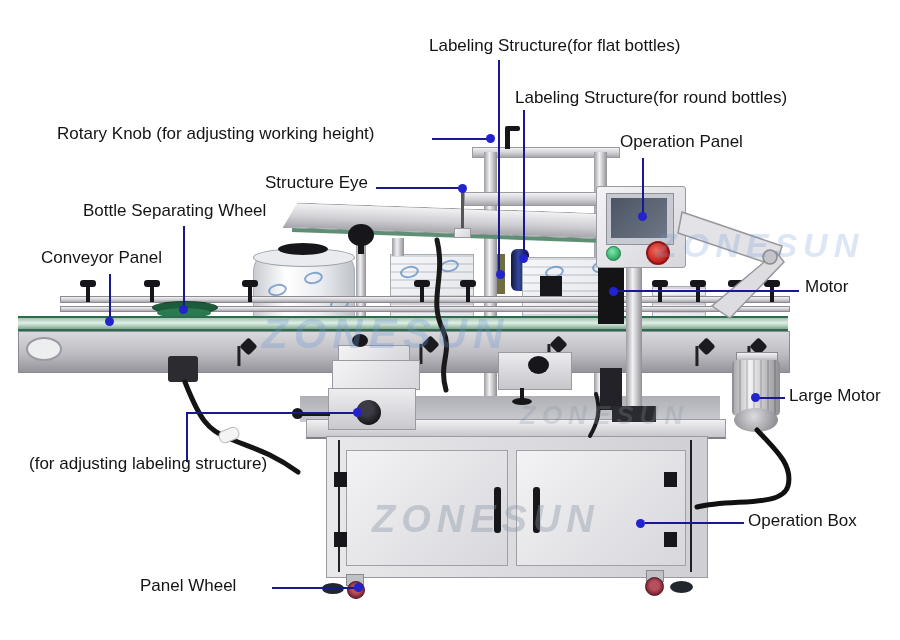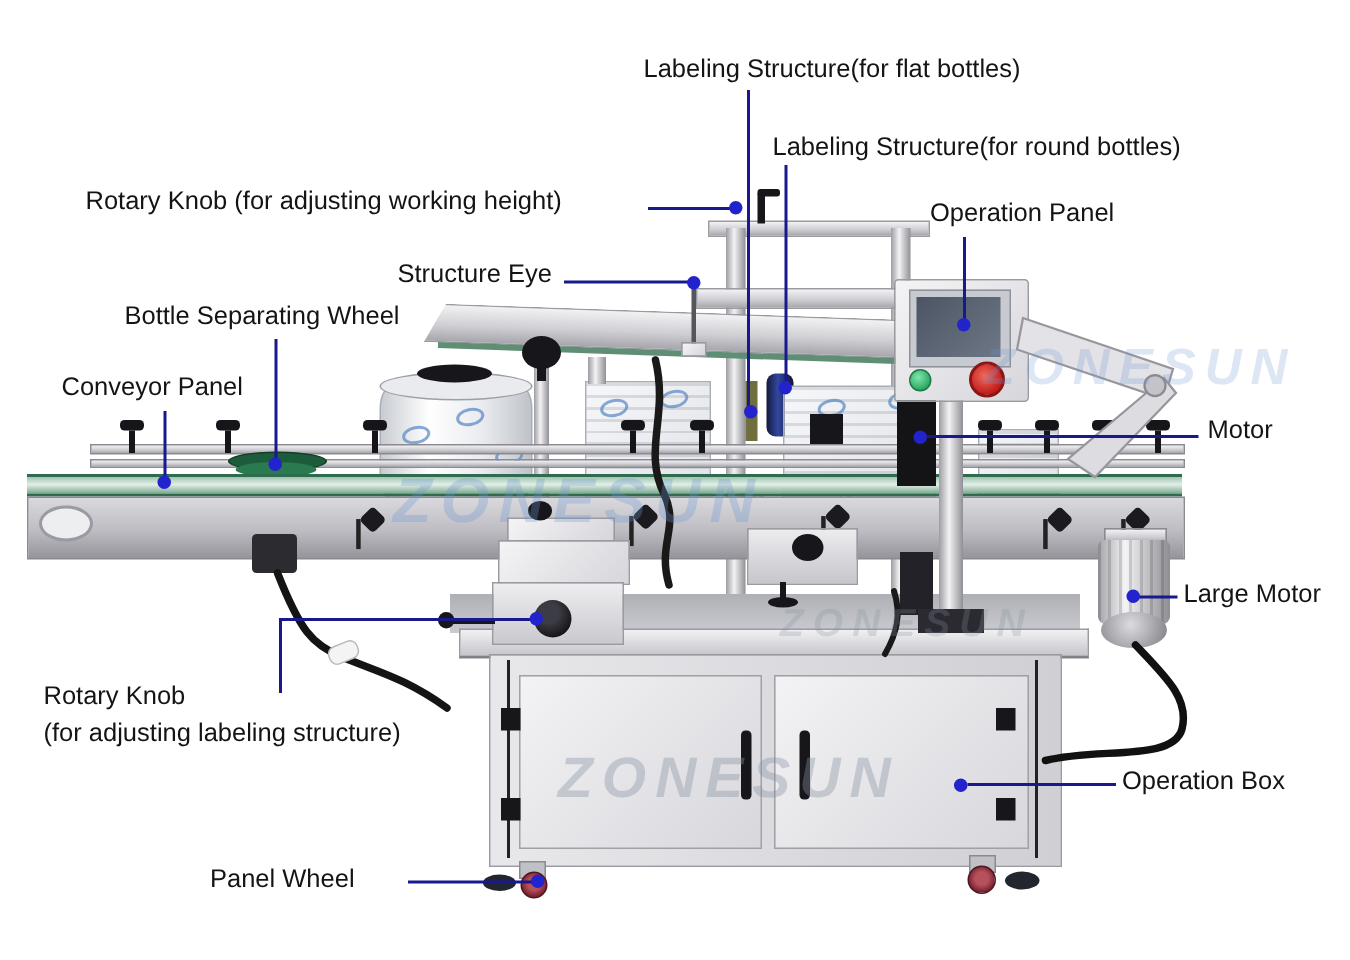--- a/index.html
+++ b/index.html
@@ -204,19 +204,18 @@
   <div class="lbl" style="left:429px;top:36px;">Labeling Structure(for flat bottles)</div>
   <div class="lbl" style="left:515px;top:88px;">Labeling Structure(for round bottles)</div>
   <div class="lbl" style="left:57px;top:124px;">Rotary Knob (for adjusting working height)</div>
   <div class="lbl" style="left:620px;top:132px;">Operation Panel</div>
   <div class="lbl" style="left:265px;top:173px;">Structure Eye</div>
   <div class="lbl" style="left:60px;top:201px;margin-left:23px;">Bottle Separating Wheel</div>
   <div class="lbl" style="left:41px;top:248px;">Conveyor Panel</div>
   <div class="lbl" style="left:805px;top:277px;">Motor</div>
   <div class="lbl" style="left:789px;top:386px;">Large Motor</div>
   <div class="lbl" style="left:29px;top:451px;line-height:25px;">
-    <span style="display:block;">Rotary Knob</span>
     <span style="display:block;">(for adjusting labeling structure)</span>
   </div>
   <div class="lbl" style="left:748px;top:511px;">Operation Box</div>
   <div class="lbl" style="left:140px;top:576px;">Panel Wheel</div>
 
 </div>
 
 </body></html>

